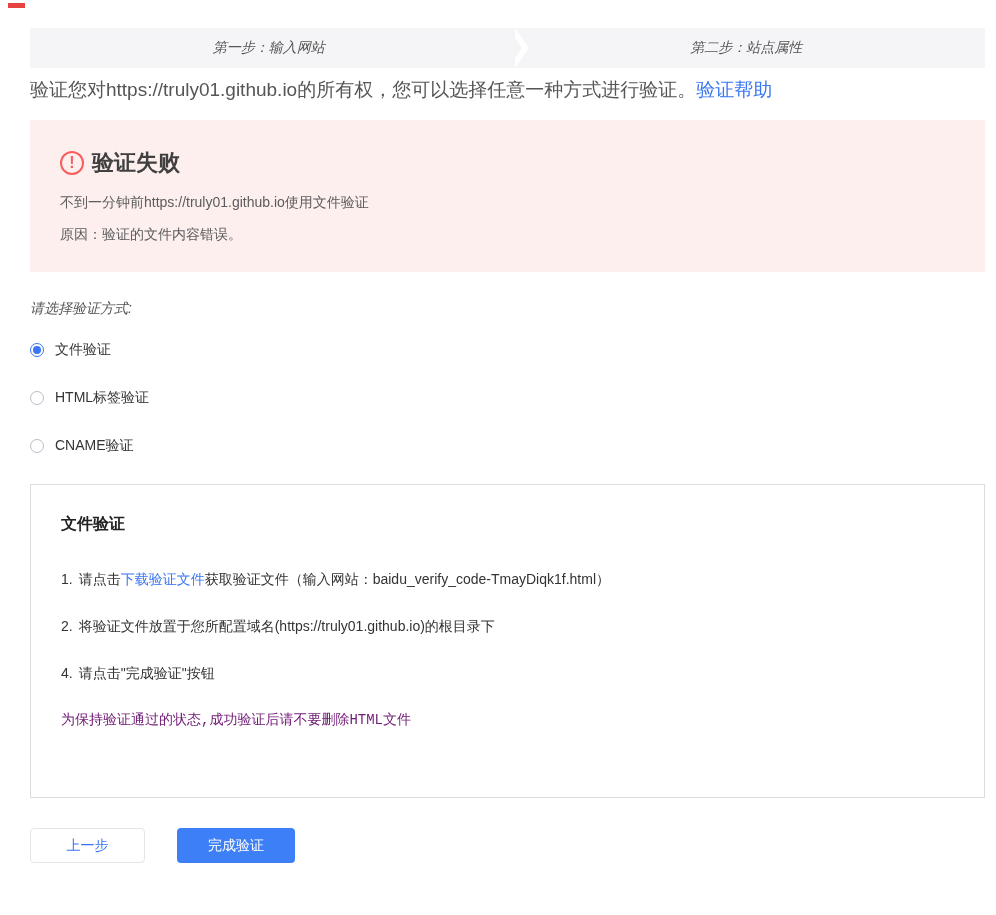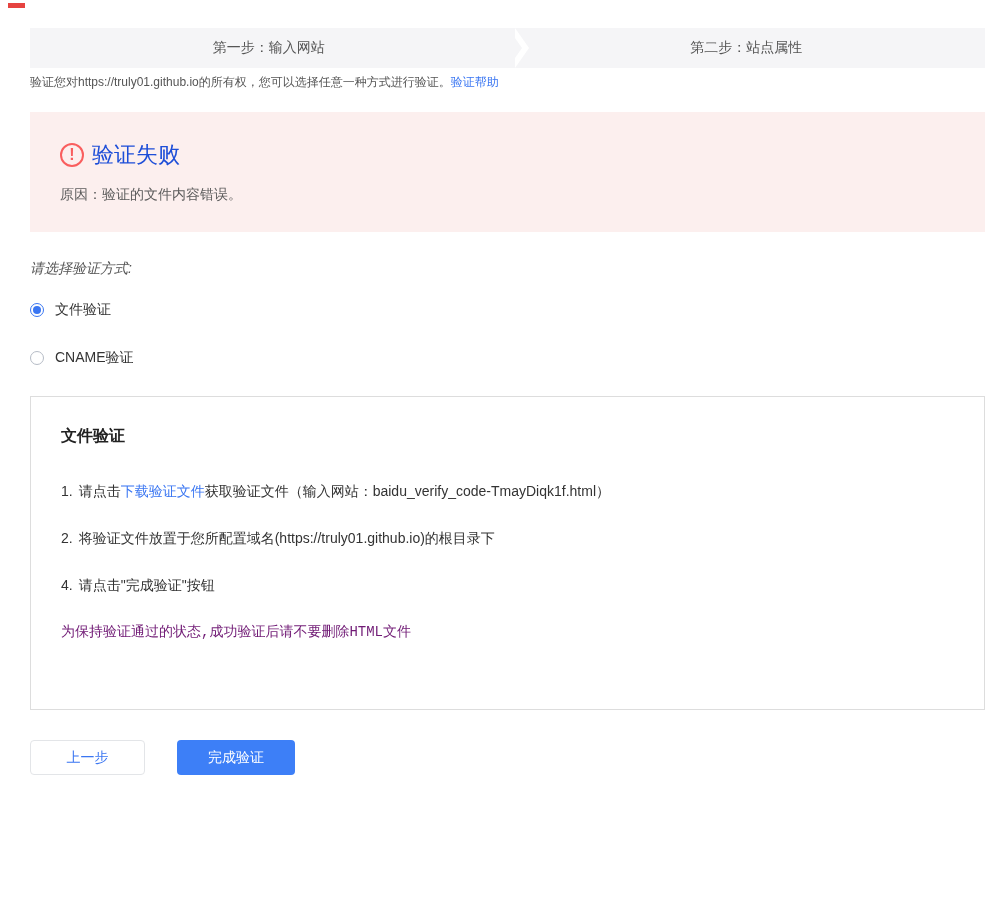--- a/index.html
+++ b/index.html
@@ -8,44 +8,44 @@
     font-family:"Liberation Sans","DejaVu Sans",sans-serif;
     overflow:hidden;
   }
   .top-marker { position:absolute; left:8px; top:3px; width:17px; height:5px; background:#e64340; }
   .content { margin-left:30px; width:955px; }
 
   
   .steps { display:flex; height:40px; margin-top:28px; }
   .step { flex:1; display:flex; align-items:center; justify-content:center;
           font-size:14px; color:#555; position:relative; }
-  .step.default { background:#f5f5f7; }
+  .step.default { background:#f5f5f7;font-style:italic; }
   .step.active  { background:#e8eefb; color:#3a76f2; font-weight:bold; }
   .step.s1 { z-index:3; } .step.s2 { z-index:2;justify-content:center; } .step.s3 { z-index:1; }
   .step:not(:last-child)::before {
     content:""; position:absolute; top:0; right:-21px; width:0; height:0;
     border-top:20px solid transparent; border-bottom:20px solid transparent;
     border-left:14px solid #fff;
   }
   .step.default:not(:last-child)::after {
     content:""; position:absolute; top:0; right:-14px; width:0; height:0;
     border-top:20px solid transparent; border-bottom:20px solid transparent;
     border-left:14px solid #f5f5f7;
   }
 
-  .intro { margin:4px 0 0; font-size:12px; color:#555; line-height:20px; }
+  .intro { margin:12px 0 0; font-size:19px; color:#555; line-height:20px; }
   a.link { color:#3a76f2; text-decoration:none; cursor:pointer; }
 
   
   .error-box { margin-top:20px; background:#fcefee; padding:24px 30px 22px; }
   .error-head { display:flex; align-items:center; margin:4px 0 8px; }
   .err-icon { width:24px; height:24px; border:2px solid #f95e5e; border-radius:50%;
               color:#f95e5e; font-size:16px; font-weight:bold; line-height:20px;
               text-align:center; box-sizing:border-box; margin-right:8px; flex:0 0 auto; }
-  .err-title { font-size:22px; color:#1d4ed8; }
+  .err-title { font-size:22px; color:#404040;font-weight:bold; }
   .err-line { margin:0; font-size:14px; color:#5c5c5c; line-height:32px; }
 
   .choose-label { margin:26px 0 0; font-size:14px; color:#555; line-height:20px;font-style:italic; }
   .radio-group { margin-top:22px; }
   .radio-option { display:flex; align-items:center; height:20px; margin-bottom:28px;
                   font-size:14px; color:#333; cursor:pointer; }
   .radio { width:14px; height:14px; border-radius:50%; border:1px solid #b6bcc6;
            background:#fff; box-sizing:border-box; position:relative; margin-right:11px; flex:0 0 auto; }
   .radio.checked { border-color:#3a76f2; }
   .radio.checked::after { content:""; position:absolute; left:2px; top:2px; right:2px; bottom:2px;
@@ -85,29 +85,34 @@
 
   <p class="intro">
     <span>验证您对https://truly01.github.io的所有权，您可以选择任意一种方式进行验证。</span><a class="link">验证帮助</a>
   </p>
 
   <div class="error-box">
     <div class="error-head">
       <span class="err-icon">!</span>
       <span class="err-title">验证失败</span>
     </div>
+    <p class="err-line">不到一分钟前https://truly01.github.io使用文件验证</p>
     <p class="err-line">原因：验证的文件内容错误。</p>
   </div>
 
   <p class="choose-label">请选择验证方式:</p>
 
   <div class="radio-group">
     <label class="radio-option">
       <span class="radio checked"></span>
       <span>文件验证</span>
+    </label>
+    <label class="radio-option">
+      <span class="radio"></span>
+      <span>HTML标签验证</span>
     </label>
     <label class="radio-option">
       <span class="radio"></span>
       <span>CNAME验证</span>
     </label>
   </div>
 
   <div class="panel">
     <h3 class="panel-title">文件验证</h3>
     <div class="panel-steps">

